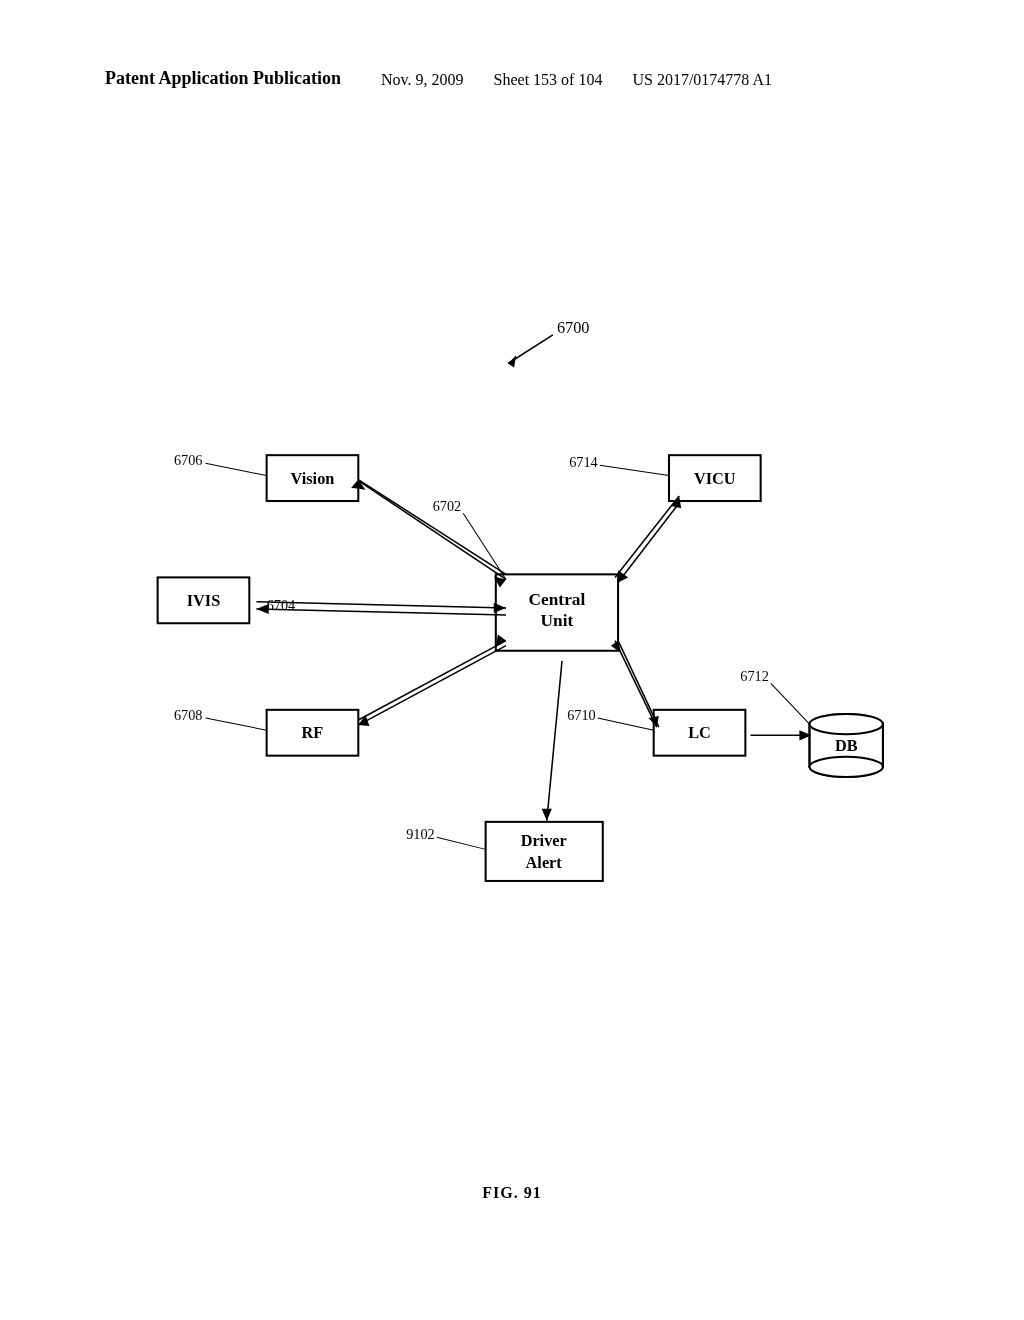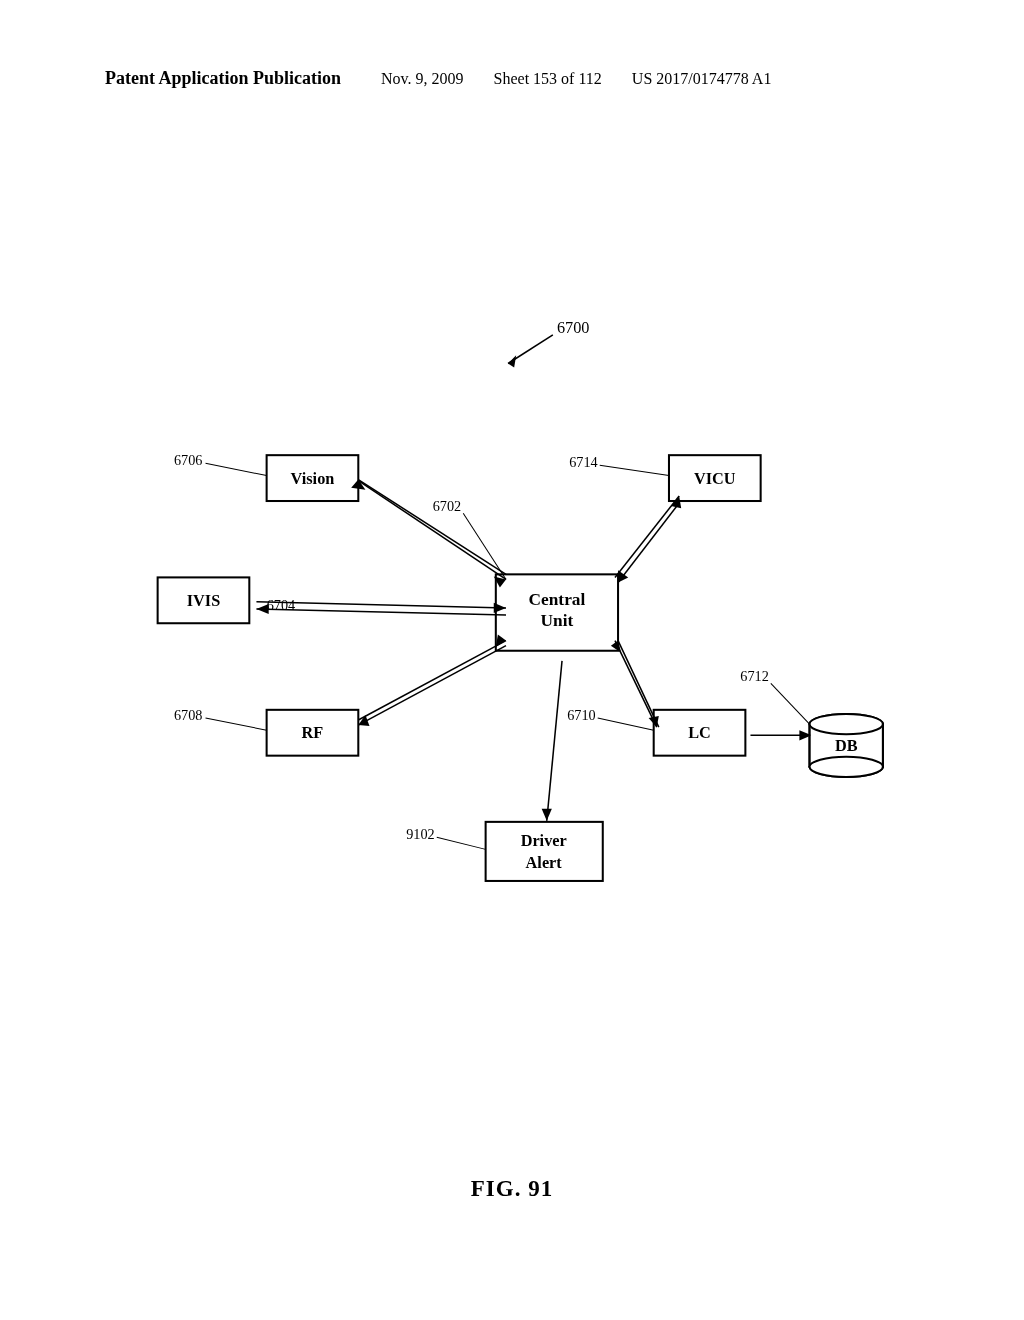--- a/index.html
+++ b/index.html
@@ -12,21 +12,21 @@
       overflow: hidden;
     }
 
     
     .header {
       position: absolute;
       top: 68px;
       left: 0;
       right: 0;
       display: flex;
-      align-items: center;
+      align-items: flex-end;
       padding: 0 105px;
       gap: 0;
     }
     .header-publication {
       font-size: 18px;
       font-weight: bold;
       flex: 0 0 auto;
     }
     .header-date {
       font-size: 16px;
@@ -59,32 +59,32 @@
       height: 100%;
     }
 
     
     .fig-label {
       position: absolute;
       bottom: 118px;
       left: 0;
       right: 0;
       text-align: center;
-      font-size: 23px;
+      font-size: 16px;
       font-weight: bold;
       letter-spacing: 1px;
     }
   </style>
 </head>
 <body>
 
 <div class="header">
   <span class="header-publication">Patent Application Publication</span>
   <span class="header-date">Nov. 9, 2009</span>
-  <span class="header-sheet">Sheet 153 of 112</span>
+  <span class="header-sheet">Sheet 153 of 104</span>
   <span class="header-number">US 2017/0174778 A1</span>
 </div>
 
 <div class="diagram">
   <svg viewBox="0 0 860 780" xmlns="http://www.w3.org/2000/svg">
 
     <text x="480" y="118" font-family="Times New Roman" font-size="16" fill="#000">6700</text>
     <line x1="476" y1="120" x2="432" y2="148" stroke="#000" stroke-width="1.5"></line>
 
     <polygon points="432,148 440,140 438,152" fill="#000"></polygon>

